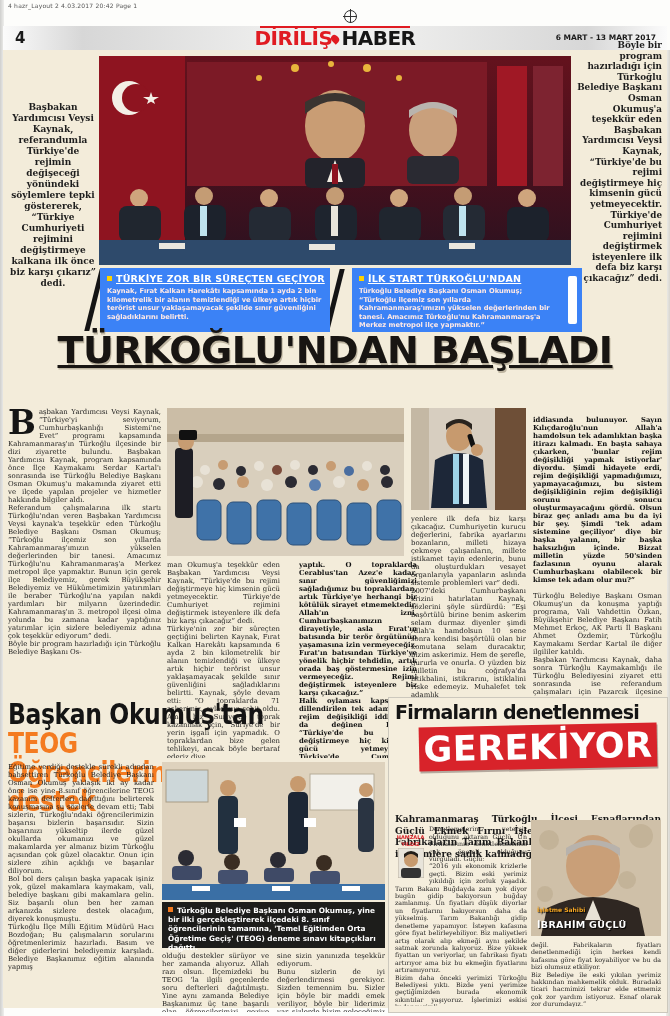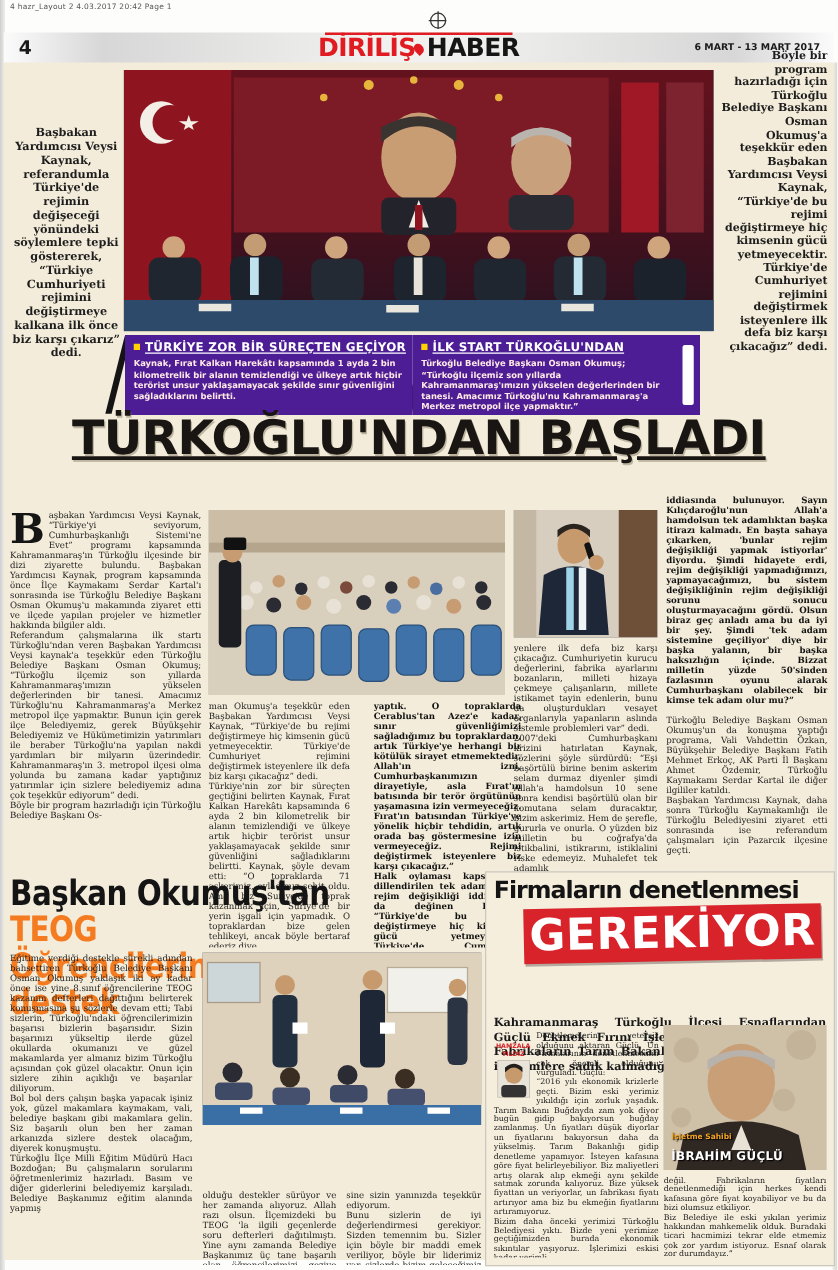--- a/index.html
+++ b/index.html
@@ -40,43 +40,43 @@
   #top-photo{left:99px;top:56px;width:472px;height:209px;}
   #crowd-photo{left:167px;top:408px;width:237px;height:148px;}
   #mic-photo{left:411px;top:408px;width:115px;height:102px;}
   #class-photo{left:162px;top:762px;width:223px;height:138px;}
   #portrait-photo{left:142px;top:122px;width:130px;height:116px;position:absolute;}
 
   
   .slash{width:5px;height:62px;background:#141414;transform:skewX(-14deg);}
   #slash-left{left:92px;top:269px;}
   #slash-mid{left:332px;top:269px;}
-  .newsbox{top:268px;height:64px;background:#4c1d95;color:#fff;padding:5px 7px 0 7px;box-sizing:border-box;}
+  .newsbox{top:268px;height:64px;background:#3b82f6;color:#fff;padding:5px 7px 0 7px;box-sizing:border-box;}
   #box1{left:100px;width:230px;}
-  #box2{left:330px;width:230px;}
+  #box2{left:352px;width:230px;}
   .newsbox .ttl{font-size:9.5px;font-weight:bold;text-decoration:underline;letter-spacing:.2px;white-space:nowrap;}
   .bullet{display:inline-block;width:5px;height:5px;background:#ffd200;margin-right:4px;vertical-align:1px;}
   .newsbox .bd{margin-top:3px;font-size:6.7px;line-height:8.6px;font-weight:bold;color:#ffe9e6;text-align:left;}
   #box2 .whitebar{position:absolute;right:5px;top:8px;width:9px;height:48px;background:#fff;border-radius:2px;}
 
   
   #main-headline{left:8px;top:331px;width:654px;text-align:center;color:#181512;font-weight:bold;
      text-shadow:1px 1.5px 0 rgba(125,112,88,.45);}
   #main-headline .l1{font-size:34px;line-height:35px;letter-spacing:-.5px;display:block;}
   #main-headline .l2{font-size:38px;line-height:39px;letter-spacing:-.5px;display:block;text-decoration:underline;}
 
   
   .bcol{font-family:"DejaVu Serif",serif;font-size:6.9px;line-height:8px;text-align:justify;
         color:#1c1c1c;overflow:hidden;white-space:pre-line;}
   .bbold{font-weight:bold;color:#111;}
   #m-col1{left:8px;top:408px;width:153px;height:350px;}
   #m-col2{left:167px;top:561px;width:113px;height:197px;}
   #m-col3{left:286px;top:561px;width:118px;height:197px;margin-left:13px;}
   #m-col4{left:411px;top:515px;width:115px;height:243px;}
-  #m-col5{left:533px;top:388px;width:129px;height:350px;overflow:hidden;}
+  #m-col5{left:533px;top:408px;width:129px;height:350px;overflow:hidden;}
   #m-col5 .part{white-space:pre-line;text-align:justify;}
   .dropcap{float:left;font-family:"DejaVu Serif",serif;font-size:33px;line-height:28px;
      font-weight:bold;padding:1px 3px 0 0;color:#151515;}
 
   
   #teog-headline{left:8px;top:700px;width:380px;transform:scaleX(.84);transform-origin:left top;
      font-weight:bold;line-height:29px;font-size:28px;letter-spacing:-.5px;}
   #teog-headline .blk{color:#141414;}
   #teog-headline .org{color:#f47b20;}
   #t-col1{left:8px;top:763px;width:146px;height:248px;}
@@ -305,20 +305,21 @@
         <circle cx="162" cy="101" r="8" fill="#3a2d22"></circle>
           <rect x="148" y="109" width="30" height="14" rx="4" fill="#44506e"></rect>
       </g>
       <rect x="0" y="122" width="223" height="16" fill="#3a6fa5"></rect>
       <rect x="30" y="124" width="18" height="5" fill="#fff"></rect>
         <rect x="110" y="124" width="18" height="5" fill="#fff"></rect>
         <rect x="180" y="124" width="18" height="5" fill="#fff"></rect>
     </svg>
   </div>
 
+  <div class="abs" id="t-caption"><span class="bullet"></span><span>Türkoğlu Belediye Başkanı Osman Okumuş, yine bir ilki gerçekleştirerek ilçedeki 8. sınıf öğrencilerinin tamamına, 'Temel Eğitimden Orta Öğretime Geçiş' (TEOG) deneme sınavı kitapçıkları dağıttı.</span></div>
   <div class="abs bcol" id="t-col2">olduğu destekler sürüyor ve her zamanda alıyoruz. Allah razı olsun. İlçemizdeki bu TEOG 'la ilgili geçenlerde soru defterleri dağıtılmıştı. Yine aynı zamanda Belediye Başkanımız üç tane başarılı olan öğrencilerimizi geziye gönderecek. Birde Çanakkale inşallah sözümüz var. Bide piknik inşallah planlıyor. Yani sportif faaliyetlerimiz Mayıs ayına kadar devam ediyor. Kendi-</div>
   <div class="abs bcol" id="t-col3">sine sizin yanınızda teşekkür ediyorum.
 Bunu sizlerin de iyi değerlendirmesi gerekiyor. Sizden temennim bu. Sizler için böyle bir maddi emek veriliyor, böyle bir liderimiz var, sizlerde bizim geleceğimiz olacaksınız, bu fırsatlarınızı iyi değerlendirmenizi bekliyorum ve başarılar diliyorum, diyerek konuştu.</div>
 
   <div class="abs" id="firms-box">
     <div id="f-head">Firmaların denetlenmesi</div>
     <div id="f-banner">GEREKİYOR</div>
     <div id="f-intro">Kahramanmaraş Türkoğlu İlçesi Esnaflarından Güçlü Ekmek Fırını İşletmecisi İbrahim Güçlü, Fabrikaların Tarım Bakanlığı tarafından uygulanan indirimlere sadık kalmadığını söyledi.</div>
 
     <div class="bcol" id="f-col1">

